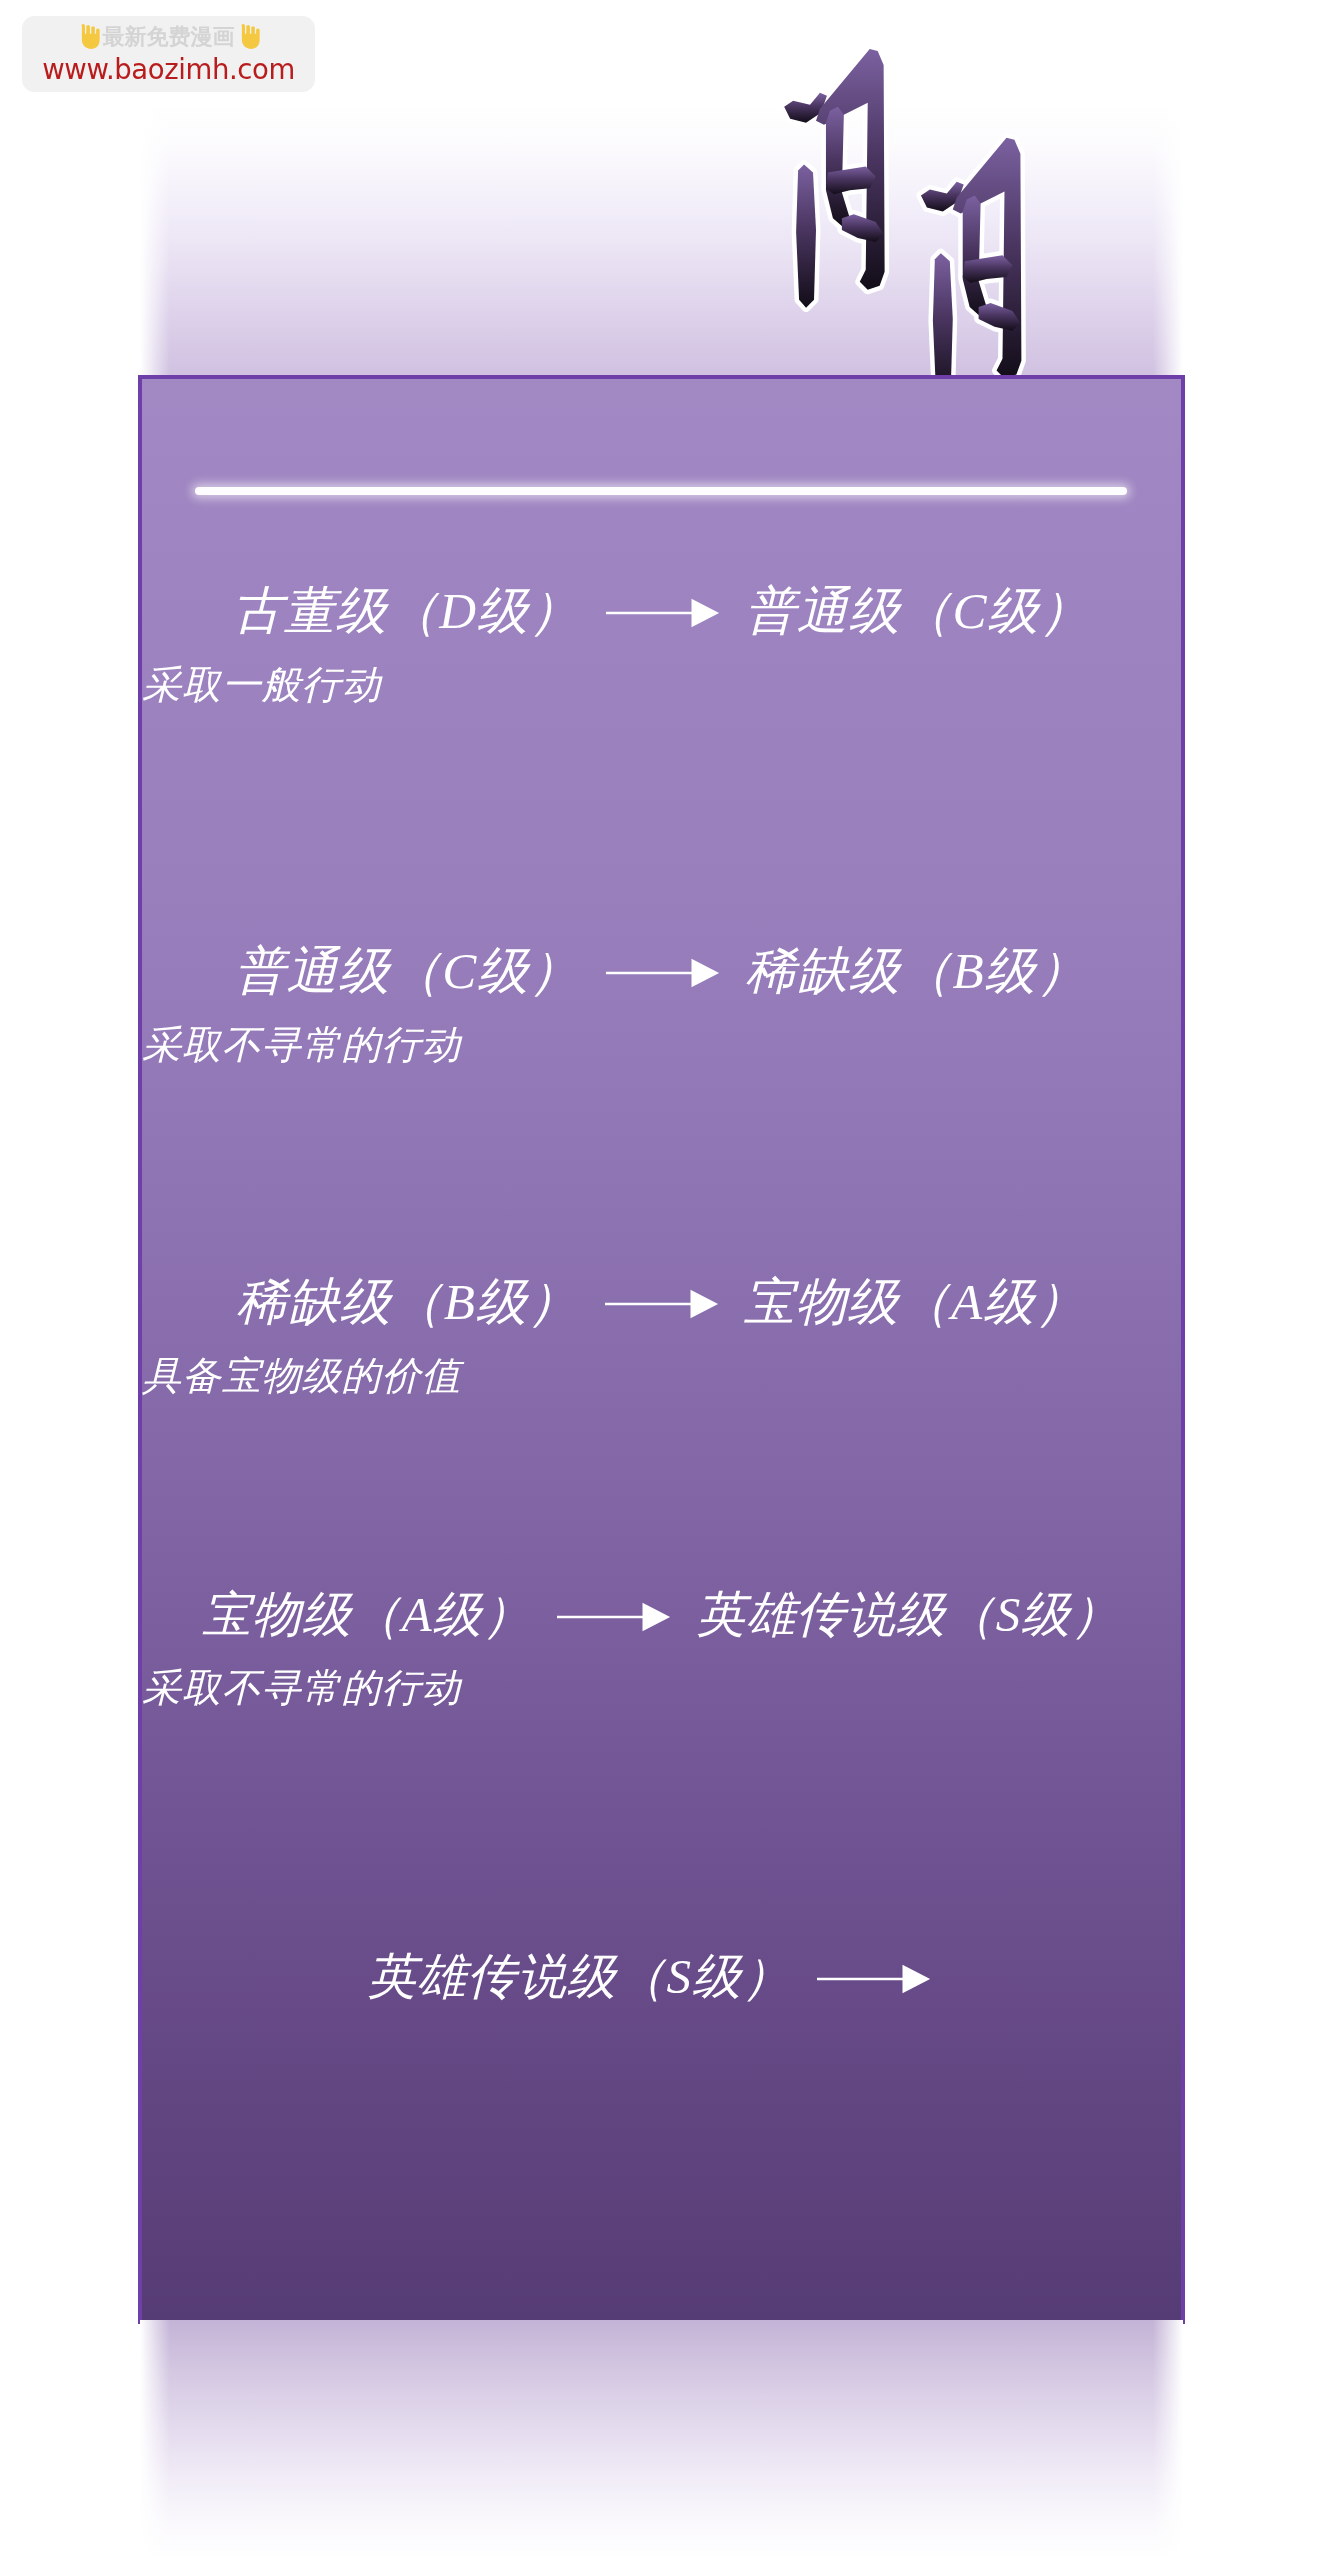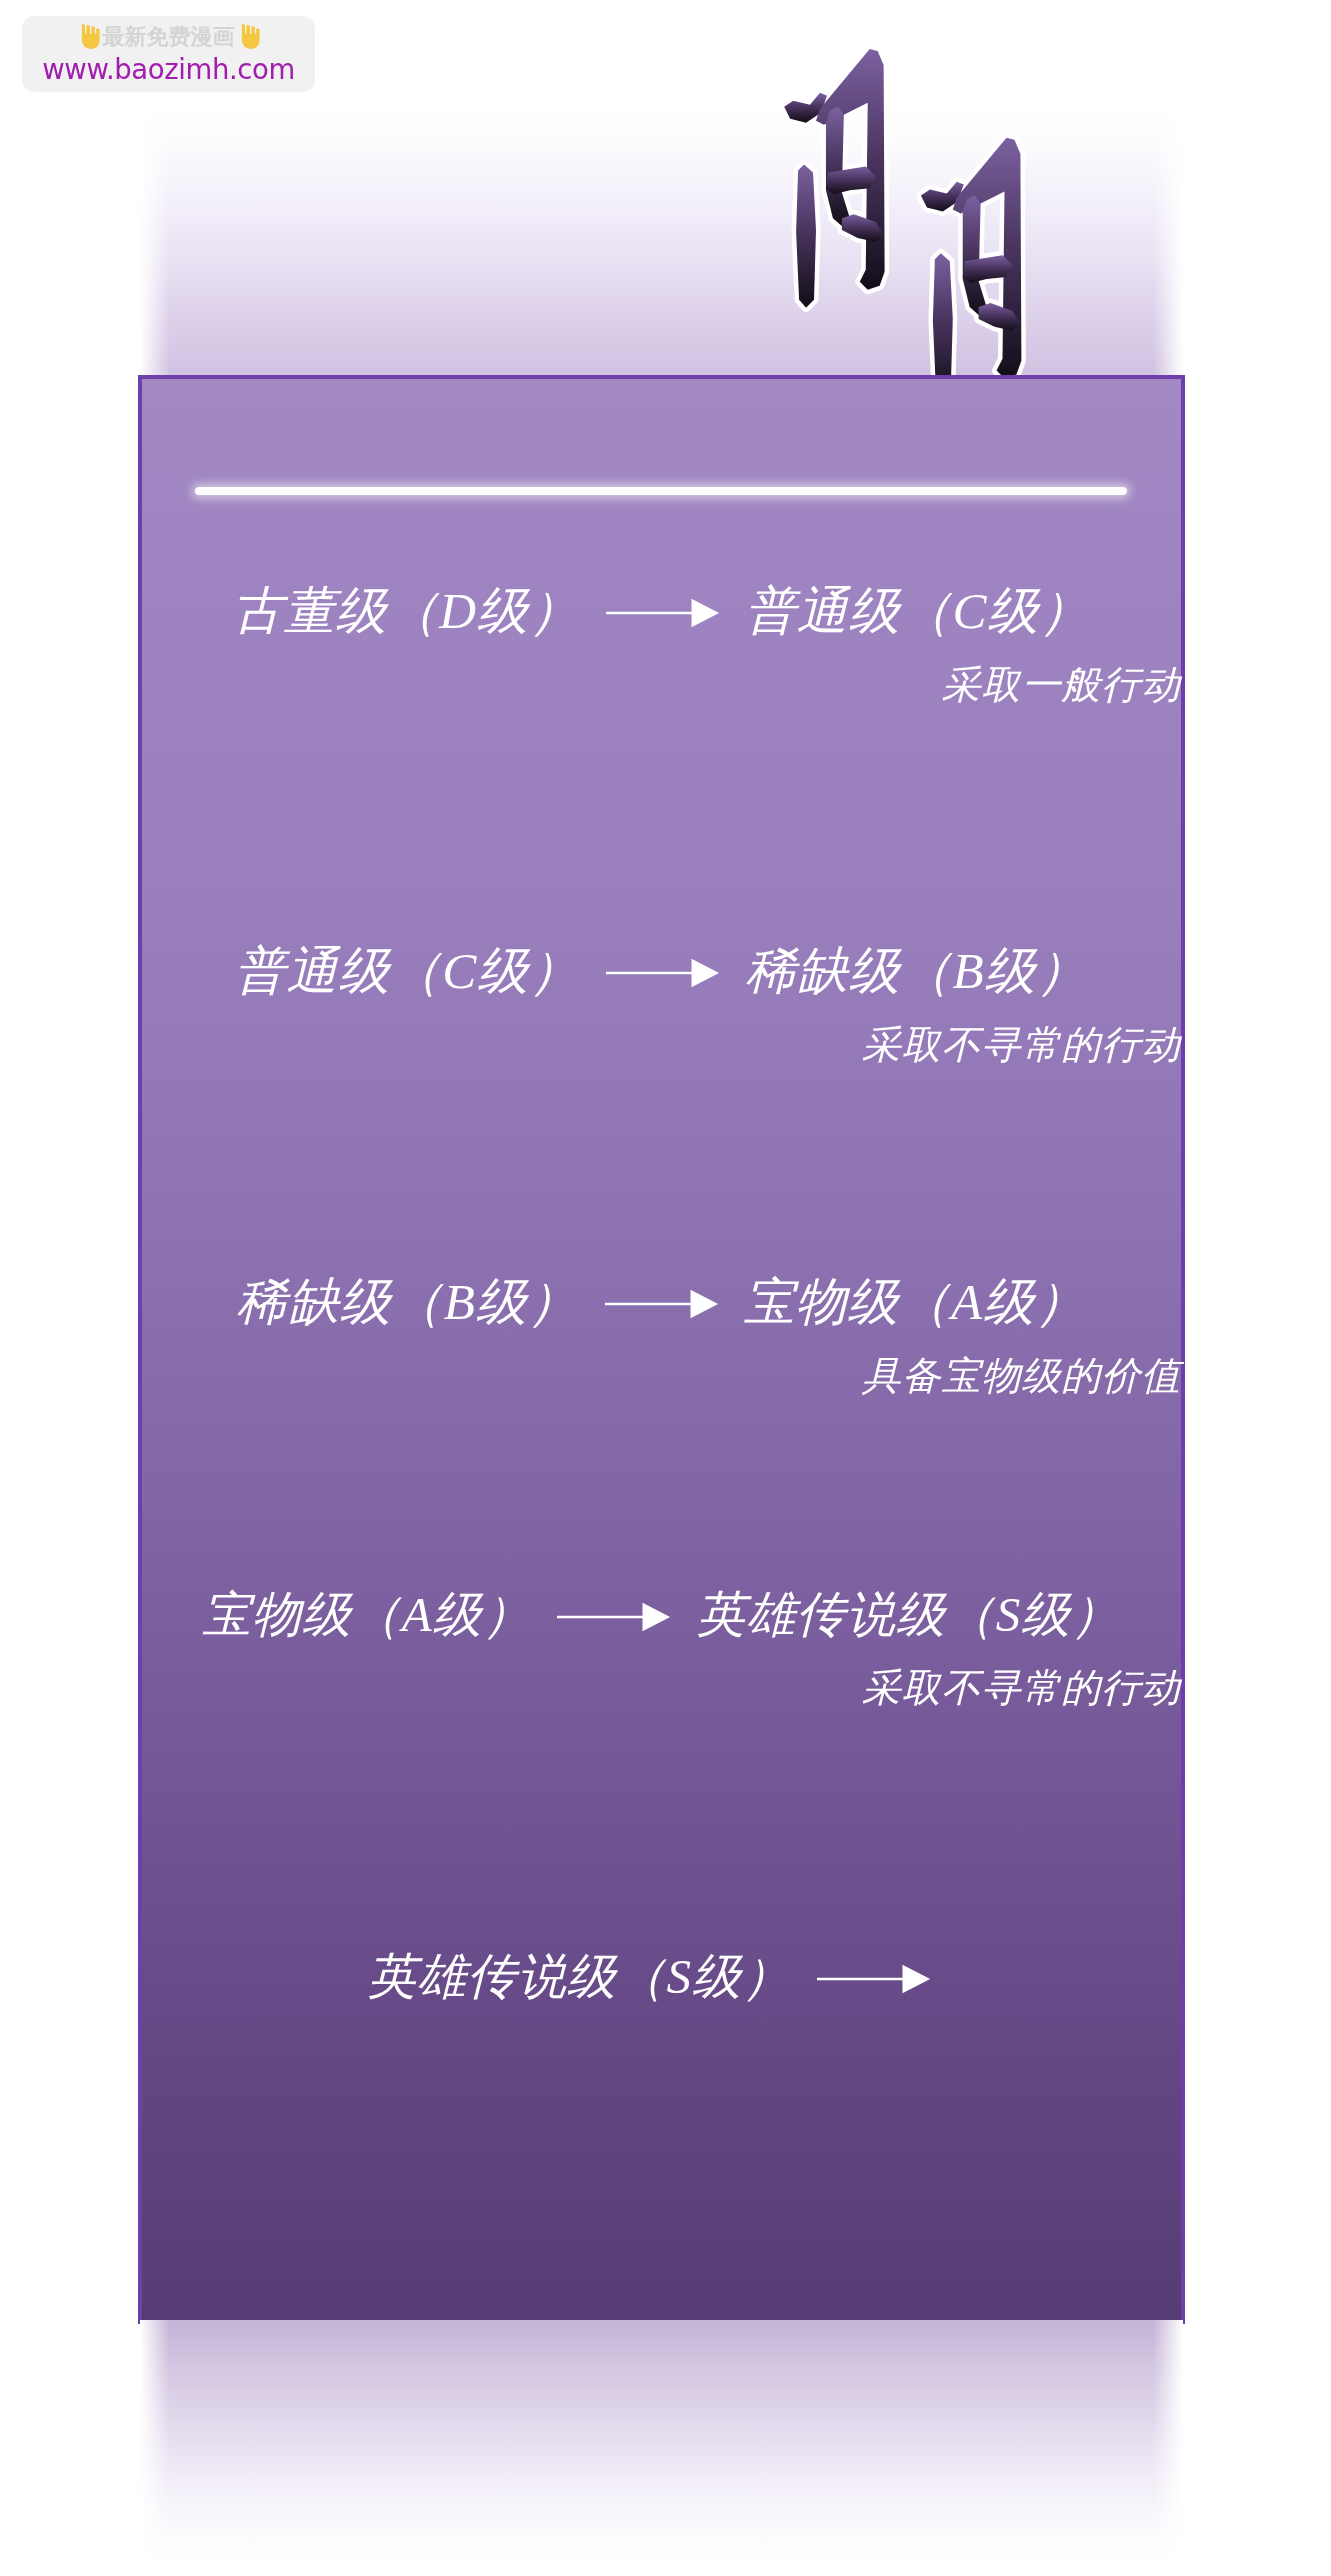--- a/index.html
+++ b/index.html
@@ -35,21 +35,21 @@
     align-items: center;
     gap: 2.7px;
     font-size: 22px;
     color: #d4d4d4;
     font-family: "DejaVu Sans", "Liberation Sans", sans-serif;
     font-weight: bold;
     letter-spacing: 0px;
   }
   #watermark .wm-row2 {
     font-size: 27.5px;
-    color: #a21caf;
+    color: #b91c1c;
     font-family: "DejaVu Sans", "Liberation Sans", sans-serif;
     font-weight: 400;
     margin-top: 7px;
     letter-spacing: -0.4px;
   }
   .hand-icon { display: inline-block; width: 23px; height: 25px; }
 
   
   #panel-top-fade {
     position: absolute;
@@ -135,21 +135,21 @@
     border-radius: 5.3px;
     background: #fdfdff;
     box-shadow: 0 0 9.8px 3.6px rgba(255,255,255,0.55);
   }
 
   
   .tier-block {
     position: absolute;
     left: 0;
     width: 100%;
-    text-align: right;
+    text-align: left;
   }
   .tier-main {
     display: flex;
     align-items: center;
     justify-content: center;
     white-space: nowrap;
     color: #ffffff;
     font-size: 51px;
     font-style: italic;
     font-family: "Liberation Serif", "DejaVu Serif", serif;

